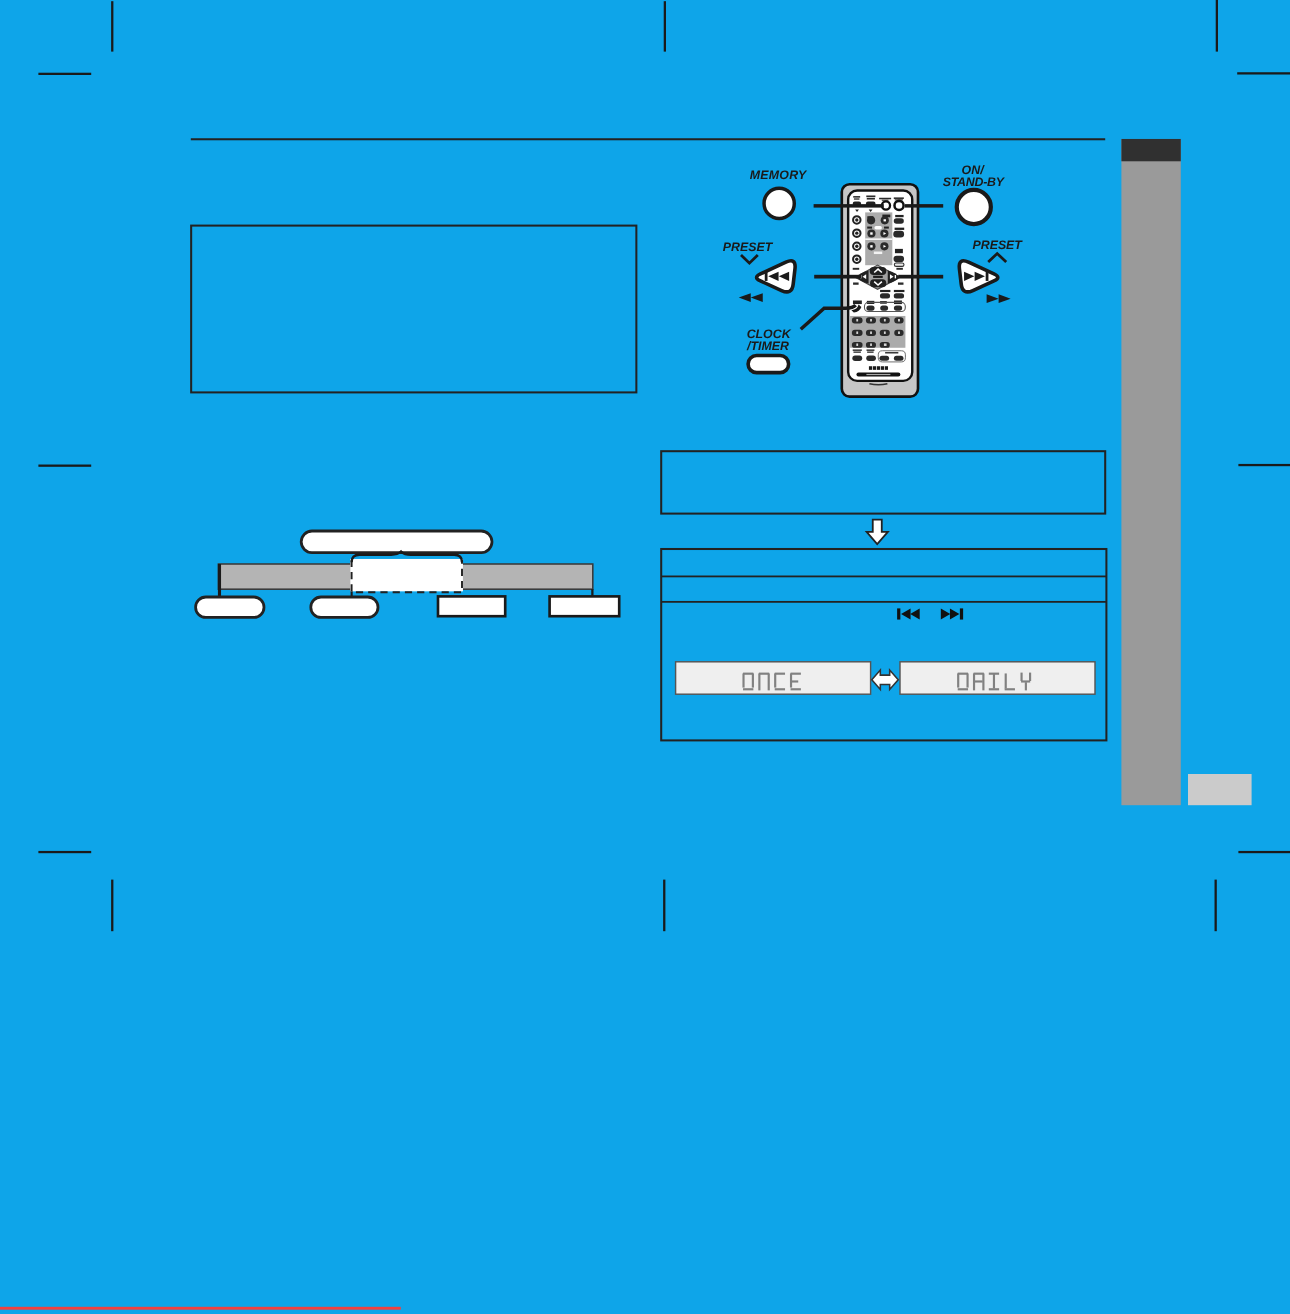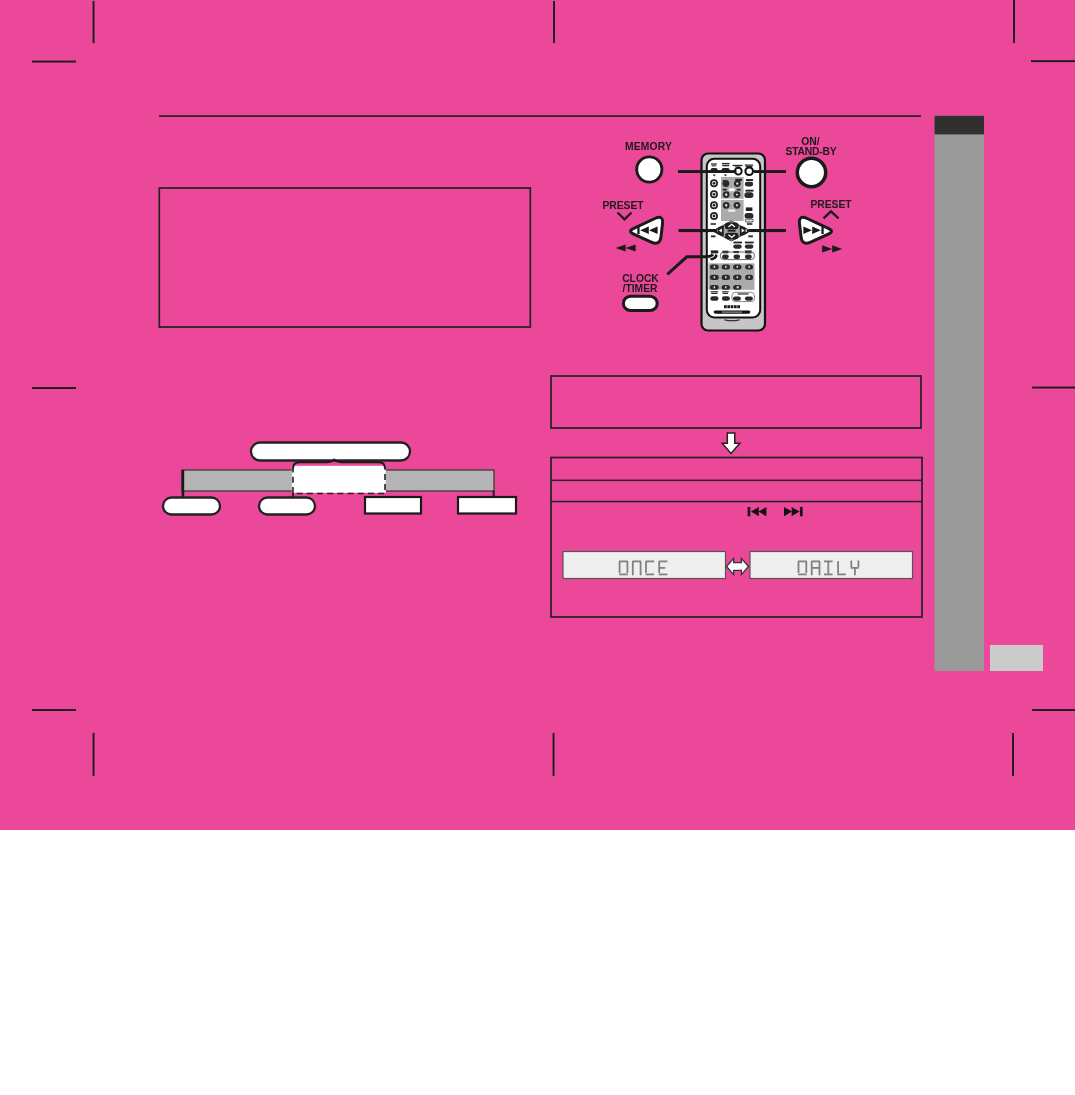--- a/index.html
+++ b/index.html
@@ -1,17 +1,17 @@
 <!DOCTYPE html>
 <html><head>
 <meta charset="utf-8">
 <style>
   html,body{margin:0;padding:0;background:#fff;}
-  #page{position:relative;width:1075px;height:830px;background:#ec4899;overflow:hidden;
-        font-family:"Liberation Sans",sans-serif;}
+  #page{position:relative;width:1075px;height:1095px;background:#0ea5e9;overflow:hidden;
+        font-family:"Liberation Sans",sans-serif;font-style:italic;}
   svg{position:absolute;left:0;top:0;}
   text{filter:grayscale(1);}
 </style>
 </head>
 <body>
 
 <div id="page">
 <svg width="1075" height="1095" viewBox="0 0 1075 1095">
 
   <rect x="92.6" y="1" width="1.9" height="42" fill="#1a1a1a"></rect>

